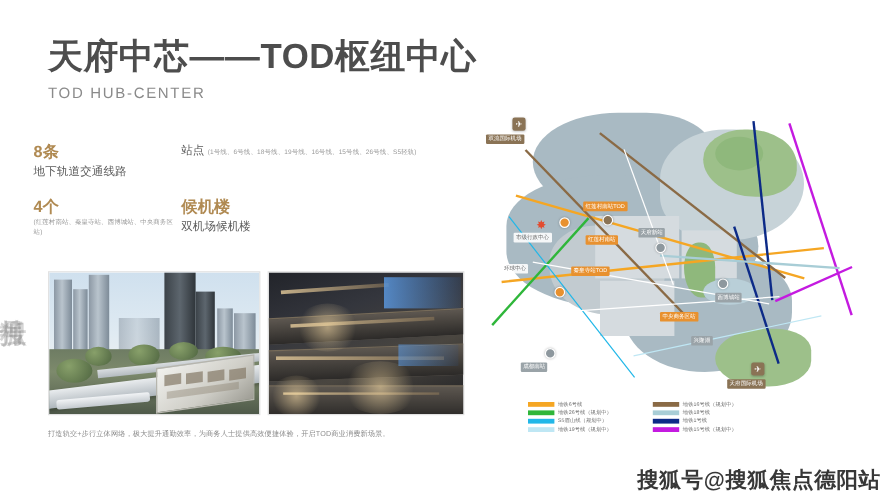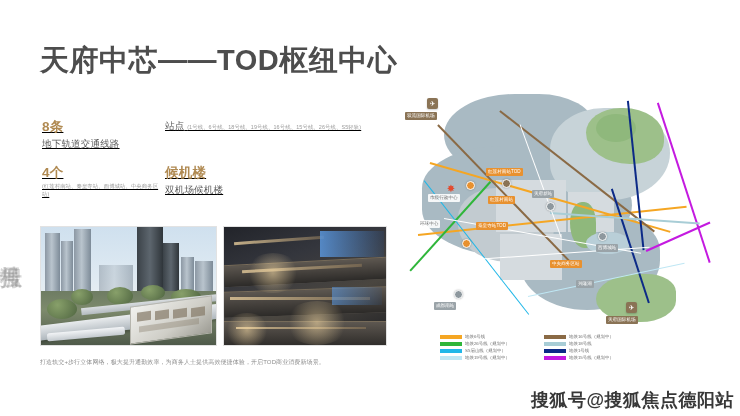--- a/index.html
+++ b/index.html
@@ -4,47 +4,46 @@
 <style>
   * { box-sizing: border-box; margin: 0; padding: 0; }
   html, body { width: 740px; height: 416px; overflow: hidden; }
   body {
     font-family: "Liberation Sans", "DejaVu Sans", sans-serif;
     background: #ffffff;
     position: relative;
   }
 
   
-  .header { position: absolute; left: 40px; top: 44px; }
+  .header { position: absolute; left: 40px; top: 32px; }
   .title-cn {
     font-size: 29px;
     font-weight: bold;
     color: #4d4d4d;
     letter-spacing: 0.5px;
     line-height: 1.12;
     white-space: nowrap;
   }
   .title-en {
     margin-top: 7px;
     font-size: 12.5px;
     color: #8a8a8a;
     letter-spacing: 1.4px;
     font-weight: normal;
   }
 
   
   .stats {
     position: absolute;
-    left: 42px; top: 118px;
+    left: 28px; top: 118px;
     width: 330px;
     display: grid;
     grid-template-columns: 123px 1fr;
     grid-template-rows: auto auto;
     row-gap: 14px;
-    text-decoration: underline;
   }
   .stat { }
   .stat-num {
     font-size: 13.5px;
     font-weight: bold;
     color: #b08a52;
     line-height: 1.3;
     letter-spacing: 0.2px;
   }
   .stat-main {
@@ -246,20 +245,21 @@
     color: #1c1c1c;
     letter-spacing: .5px;
     opacity: .88;
   }
 </style>
 </head>
 <body>
 
 <div class="header">
   <div class="title-cn">天府中芯——TOD枢纽中心</div>
+  <div class="title-en">TOD HUB-CENTER</div>
 </div>
 
 <div class="stats">
 
   <div class="stat">
     <div class="stat-num">8条</div>
     <div class="stat-main">地下轨道交通线路</div>
   </div>
 
   <div class="stat">

